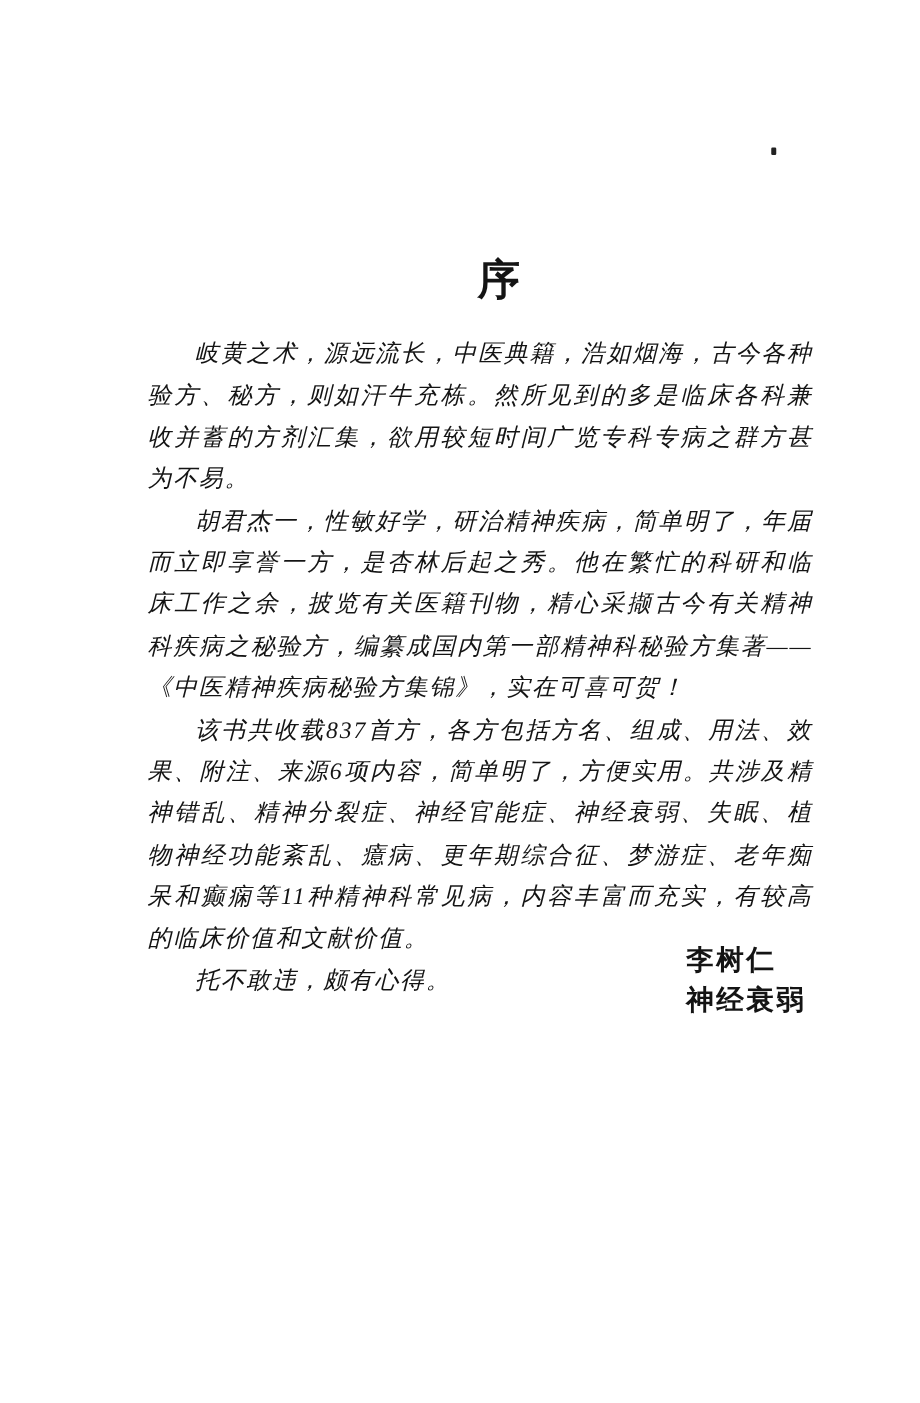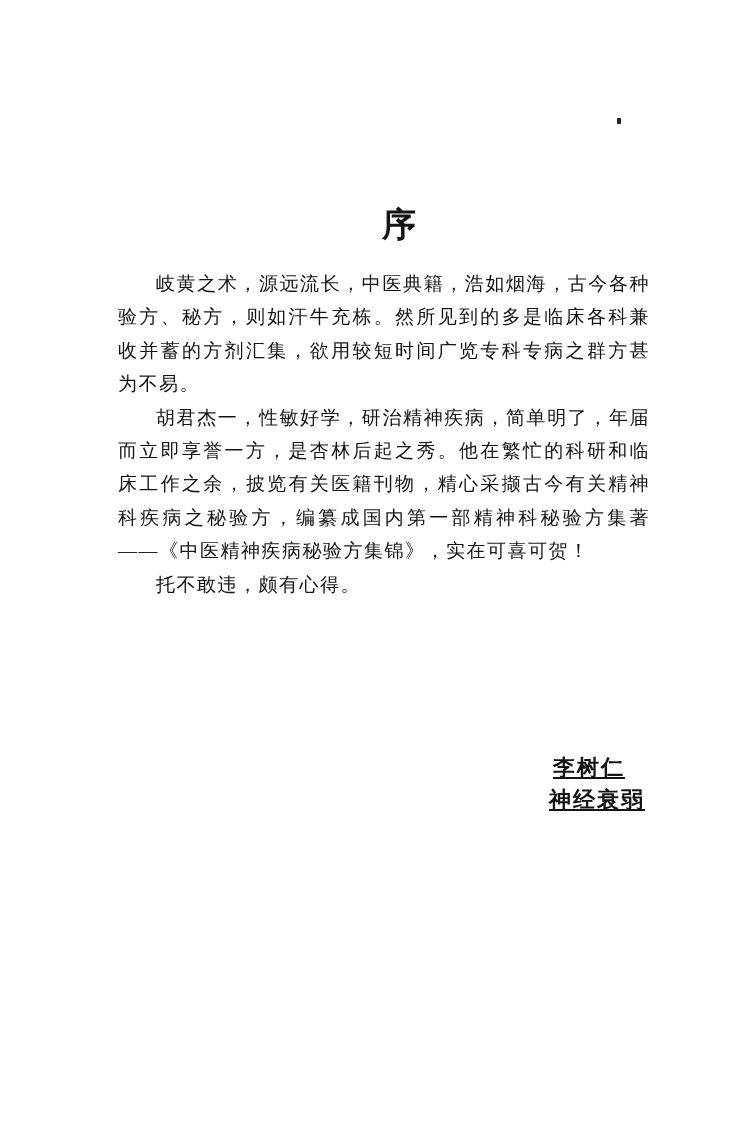--- a/index.html
+++ b/index.html
@@ -44,54 +44,55 @@
     .body-text {
       position: absolute;
       top: 267px;
       left: 118px;
       width: 532px;
       font-size: 19px;
       line-height: 33.4px;
       letter-spacing: 1.5px;
       text-align: justify;
       text-justify: inter-character;
+      font-style: italic;
     }
 
     .body-text p {
       text-indent: 2em;
     }
 
     .signature {
       position: absolute;
       top: 752px;
       right: 91px;
-      text-align: center;
+      text-align: left;
       font-size: 22px;
       line-height: 32px;
       letter-spacing: 2px;
       font-weight: 600;
-      text-decoration: underline;
     }
 
     .sig-name {
       padding-right: 16px;
     }
   </style>
 </head>
 <body>
 
 <div class="page">
 
   <div class="speck"></div>
 
   <h1 class="title">序</h1>
 
   <div class="body-text">
     <p>岐黄之术，源远流长，中医典籍，浩如烟海，古今各种验方、秘方，则如汗牛充栋。然所见到的多是临床各科兼收并蓄的方剂汇集，欲用较短时间广览专科专病之群方甚为不易。</p>
     <p>胡君杰一，性敏好学，研治精神疾病，简单明了，年届而立即享誉一方，是杏林后起之秀。他在繁忙的科研和临床工作之余，披览有关医籍刊物，精心采撷古今有关精神科疾病之秘验方，编纂成国内第一部精神科秘验方集著——《中医精神疾病秘验方集锦》，实在可喜可贺！</p>
+    <p>该书共收载837首方，各方包括方名、组成、用法、效果、附注、来源6项内容，简单明了，方便实用。共涉及精神错乱、精神分裂症、神经官能症、神经衰弱、失眠、植物神经功能紊乱、癔病、更年期综合征、梦游症、老年痴呆和癫痫等11种精神科常见病，内容丰富而充实，有较高的临床价值和文献价值。</p>
     <p>托不敢违，颇有心得。</p>
   </div>
 
   <div class="signature">
     <div class="sig-name">李树仁</div>
     <div class="sig-date">神经衰弱</div>
   </div>
 
 </div>
 

